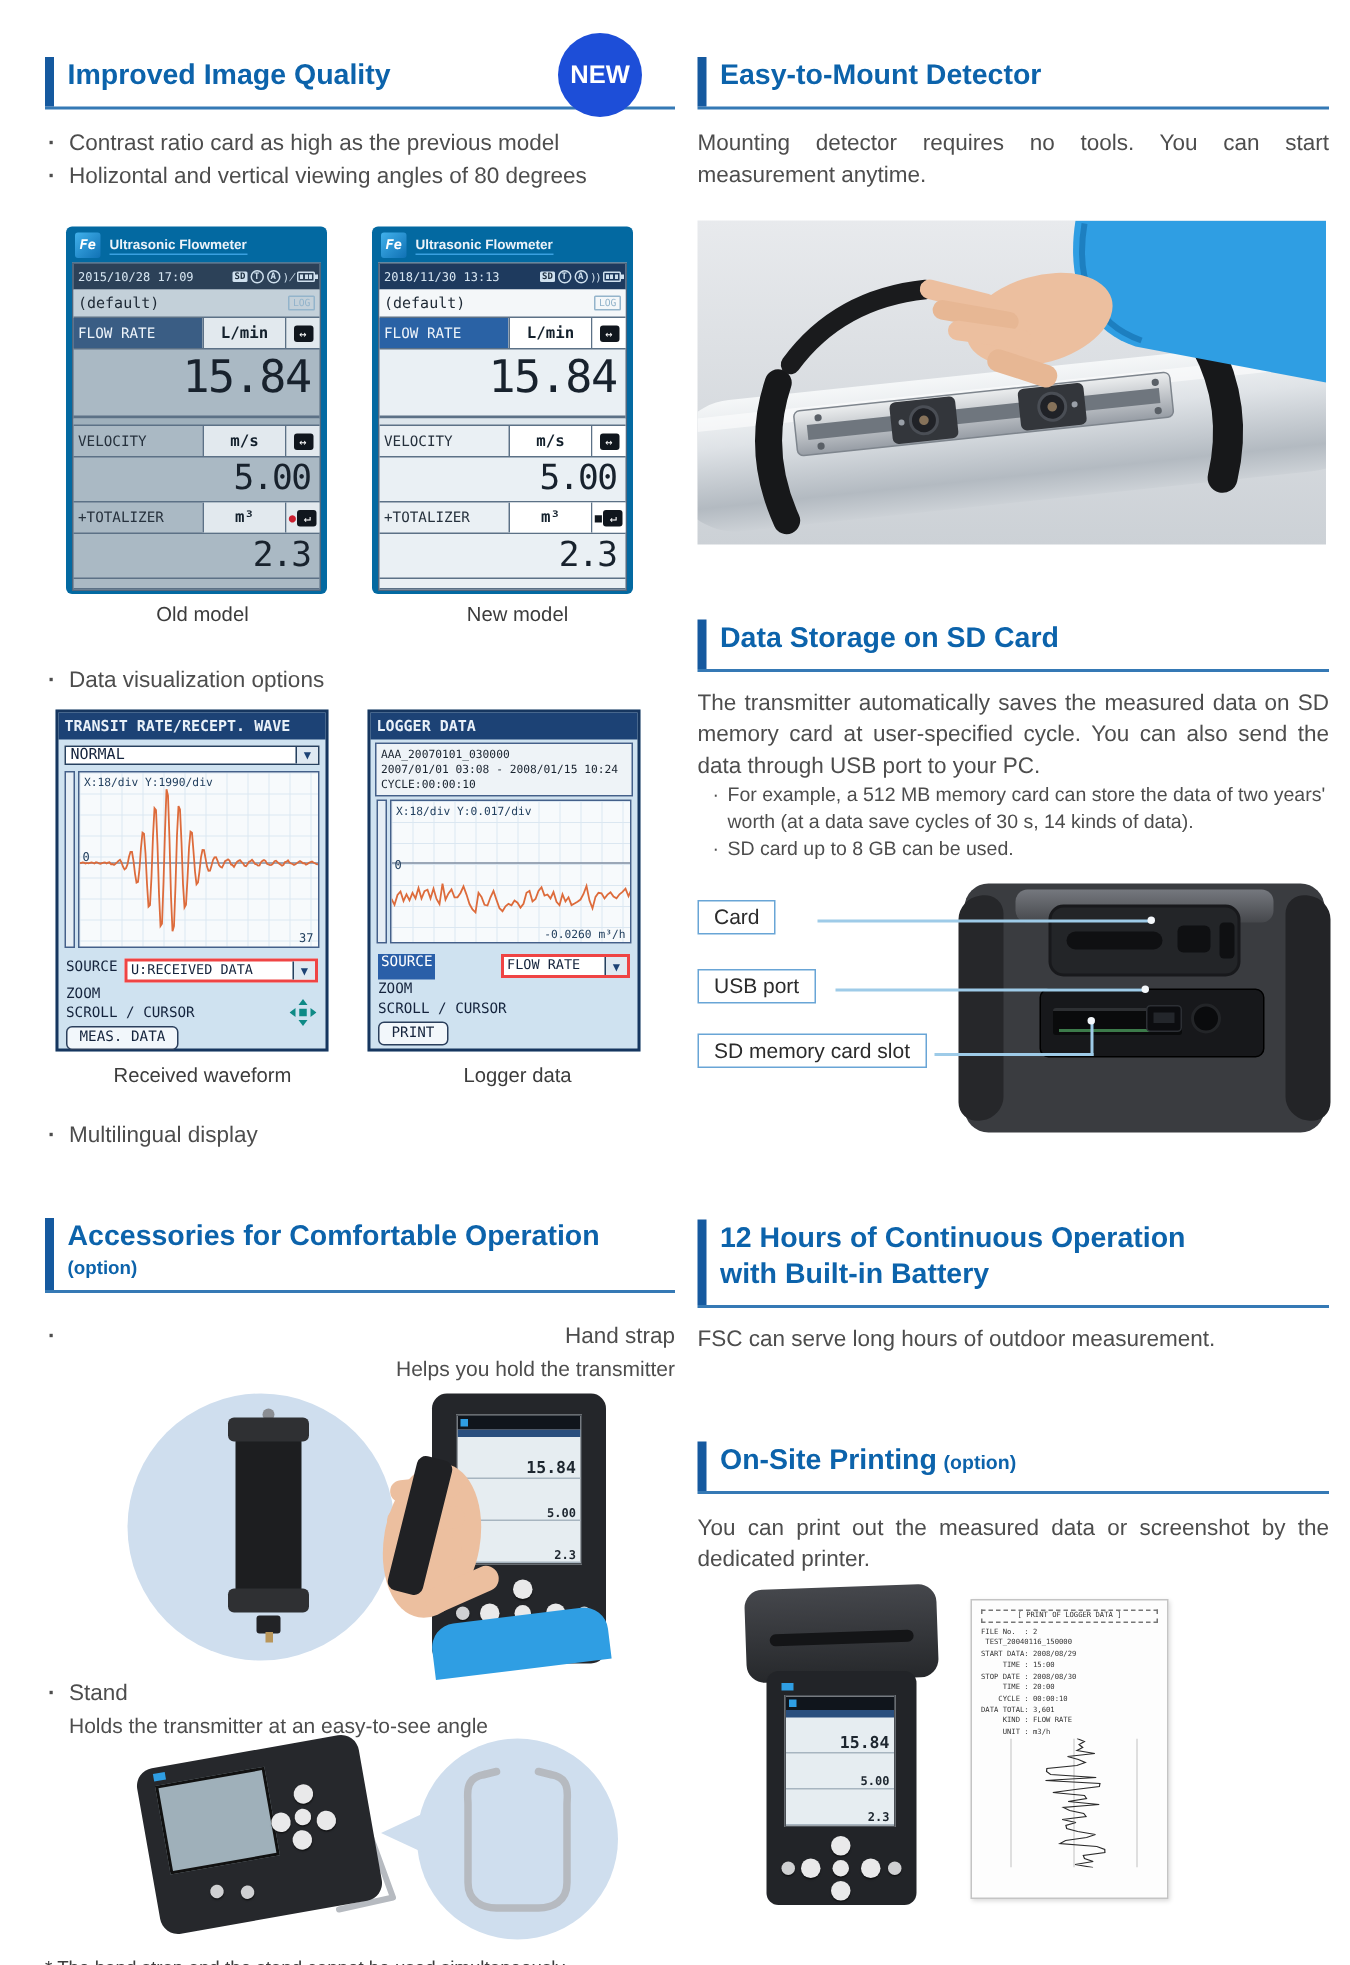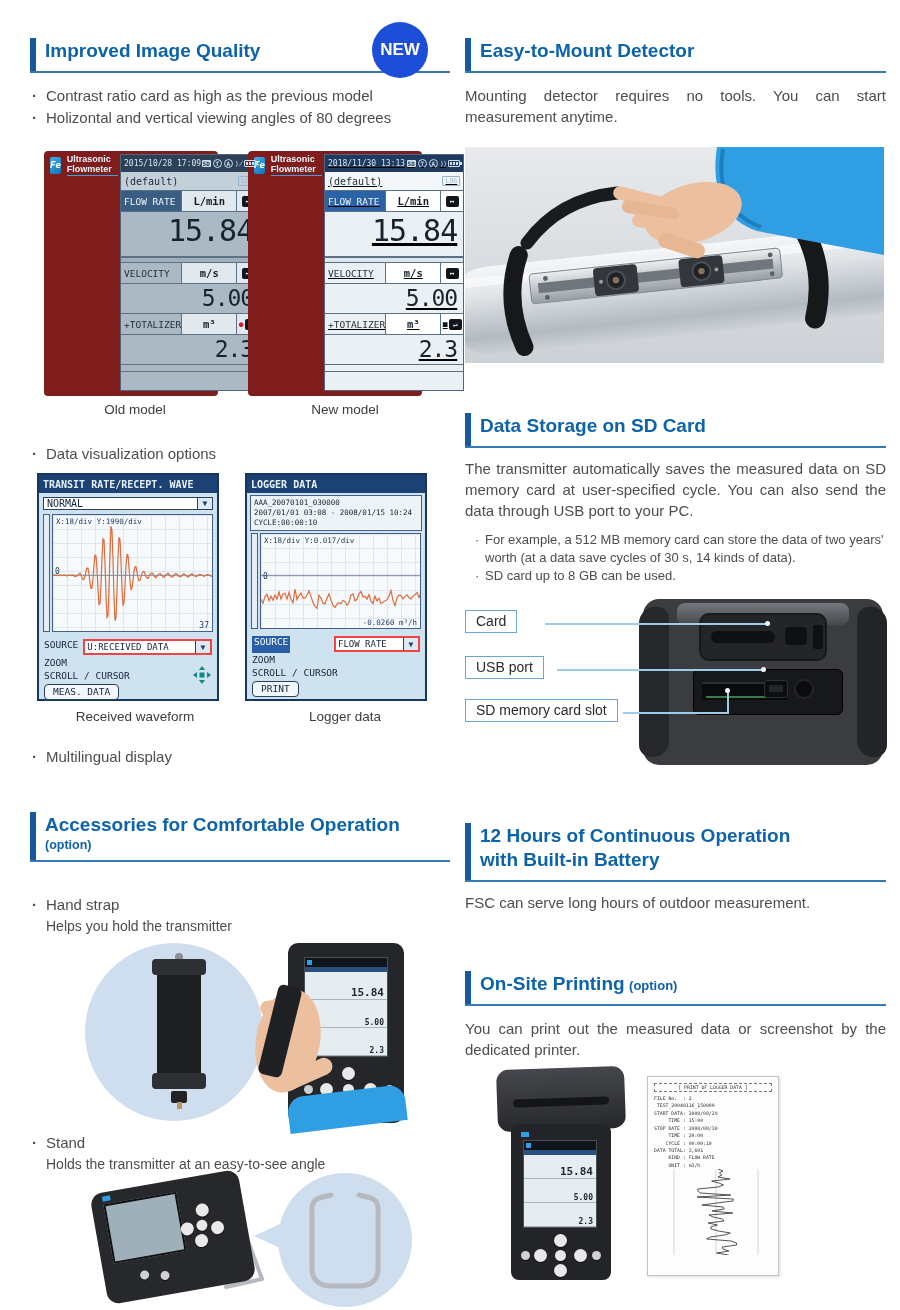--- a/index.html
+++ b/index.html
@@ -27,31 +27,31 @@
   .blt-sub { font-size:14px; line-height:21px; color:#4d4d4d; padding-left:16px; }
   .para { font-size:15px; line-height:21px; color:#4d4d4d; text-align:justify; }
   .note { position:relative; font-size:13px; line-height:18px; color:#4d4d4d; padding-left:12px; margin-left:8px; }
   .note::before { content:"\00B7"; position:absolute; left:2px; }
   .caption-row { display:flex; }
   .caption-row span { flex:1; text-align:center; font-size:13.5px; color:#3c3c3c; }
   .footnote { font-size:12.5px; color:#3c3c3c; }
 
   
   .screens-row { display:flex; margin-left:14px; gap:30px; }
-  .fm { width:174px; height:245px; background:#7f1d1d; border-radius:4px; padding:3px 4px 5px;
-    display:flex; flex-direction:row; font-family:"DejaVu Sans Mono", monospace; }
+  .fm { width:174px; height:245px; background:#0369a1; border-radius:4px; padding:3px 4px 5px;
+    display:flex; flex-direction:column; font-family:"DejaVu Sans Mono", monospace; }
   .fm-top { height:24px; display:flex; align-items:center; gap:6px; padding:1px 2px 3px; }
   .fm-logo { width:17px; height:17px; border-radius:2px; background:linear-gradient(135deg,#41b1ec,#1071b4);
     color:#fff; font-size:9px; font-weight:bold; font-style:italic;
     display:flex; align-items:center; justify-content:center; }
   .fm-brand { color:#edf3f9; font-size:9px; font-weight:bold; font-family:"Liberation Sans",sans-serif;
     border-bottom:1px solid #3aa0e0; padding-bottom:1px; }
   .fm-screen { flex:1; display:flex; flex-direction:column; border:1px solid #51667d; }
   .fm.old .fm-screen { background:#aab9c4; }
-  .fm.new .fm-screen { background:#eaf0f4;text-decoration:underline; }
+  .fm.new .fm-screen { background:#eaf0f4; }
   .fm-status { height:17px; display:flex; justify-content:space-between; align-items:center;
     padding:0 3px; font-size:8px; color:#d6e5f1; }
   .fm.old .fm-status { background:#2c4158; }
   .fm.new .fm-status { background:#1e3a5e; }
   .fm-icons { display:flex; gap:2px; align-items:center; }
   .ic-sd { font-size:6px; background:#cfe0ee; color:#1c2c3c; padding:0 1px; border-radius:1px; font-weight:bold; }
   .ic-circ { width:9px; height:9px; border:1px solid #cfe0ee; border-radius:50%; font-size:6px;
     line-height:7px; text-align:center; color:#cfe0ee; font-weight:bold; }
   .ic-sig { font-size:7px; color:#cfe0ee; letter-spacing:-1px; }
   .ic-batt { width:12px; height:7px; border:1px solid #cfe0ee; border-radius:1px; position:relative; }
@@ -421,21 +421,21 @@
     </div>
 
     <div class="blt" style="margin-top:22px;">Multilingual display</div>
 
     <div class="sec-head" style="margin-top:42px;">
       <div class="sec-bar"></div>
       <h2>Accessories for Comfortable Operation</h2>
       <div class="sec-opt">(option)</div>
     </div>
 
-    <div style="margin-top:32px;">
+    <div style="margin-top:18px;text-align:right;">
       <div class="blt">Hand strap</div>
       <div class="blt-sub">Helps you hold the transmitter</div>
     </div>
 
     <div class="strap-photo">
       <div class="bub" style="left:55px; top:2px; width:178px; height:178px;"></div>
       <div class="bub-tail" style="left:228px; top:76px; border-top:15px solid transparent; border-bottom:15px solid transparent; border-left:30px solid #cfdeee;"></div>
       <div class="strap-body">
         <div class="strap-stud"></div>
         <div class="strap-pad" style="top:-2px;"></div>
@@ -557,21 +557,21 @@
         <rect x="168" y="66" width="56" height="13" rx="6.5" fill="#ecbf9f" transform="rotate(8 168 66)"></rect>
         <rect x="196" y="84" width="48" height="15" rx="7" fill="#e7b794" transform="rotate(18 196 84)"></rect>
       </svg>
     </div>
 
     <div class="sec-head" style="margin-top:48px;">
       <div class="sec-bar"></div>
       <h2>Data Storage on SD Card</h2>
     </div>
     <div class="para" style="margin-top:10px;">The transmitter automatically saves the measured data on SD memory card at user-specified cycle. You can also send the data through USB port to your PC.</div>
-    <div style="margin-top:10px;">
+    <div style="margin-top:0;">
       <div class="note">For example, a 512 MB memory card can store the data of two years' worth (at a data save cycles of 30 s, 14 kinds of data).</div>
       <div class="note">SD card up to 8 GB can be used.</div>
     </div>
 
     <div class="sd-photo" style="margin-top:14px;">
       <div class="sdev">
         <div class="sdev-top"></div>
         <div class="sdev-cover">
           <div class="cslot1"></div>
           <div class="cslot2"></div>

